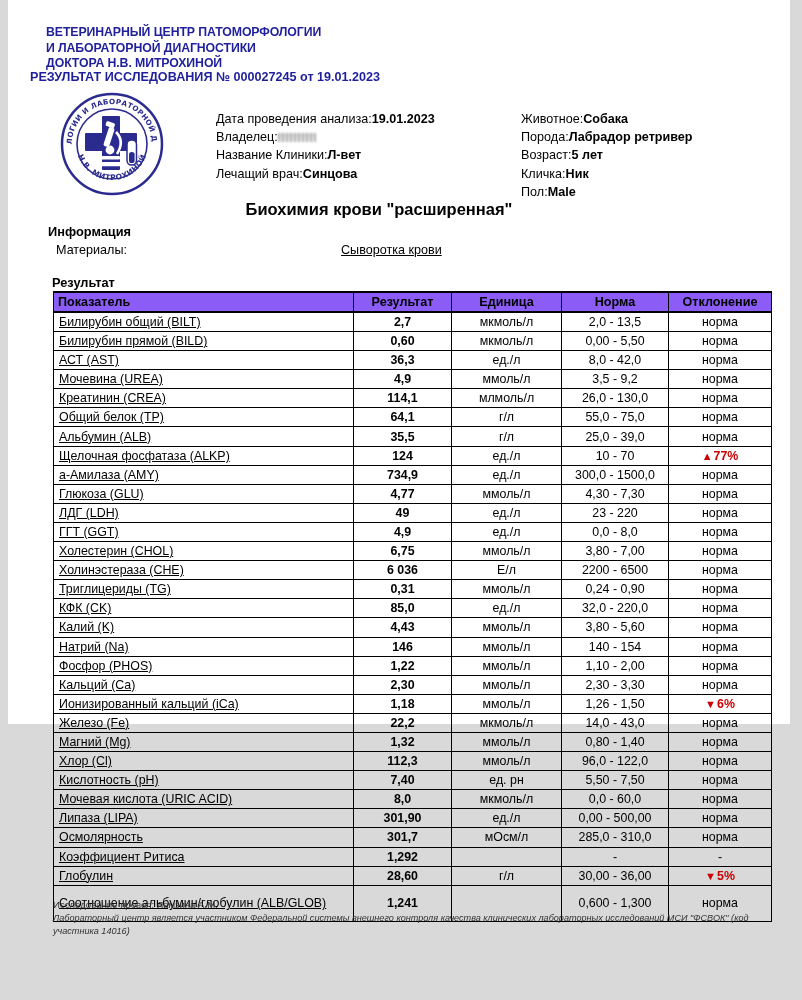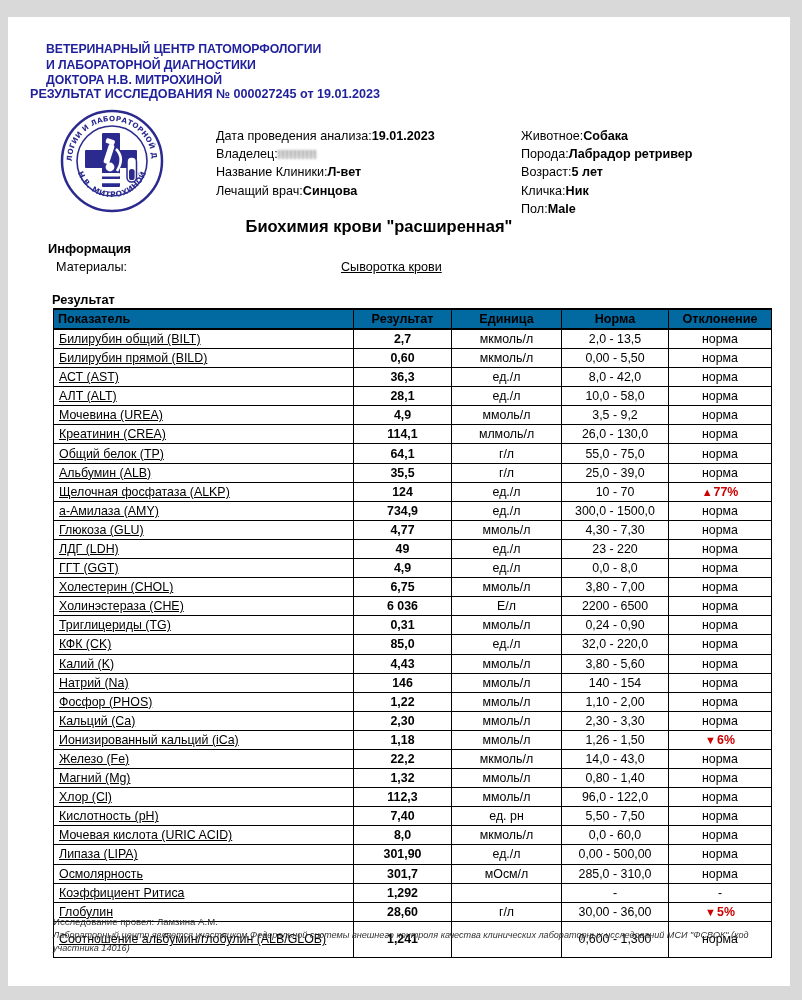--- a/index.html
+++ b/index.html
@@ -9,23 +9,23 @@
   }
   body {
     width: 802px;
     height: 1000px;
     font-family: "Liberation Sans", sans-serif;
     overflow: hidden;
   }
   .page {
     position: absolute;
     left: 8px;
-    top: 17px;
+    top: 0;
     width: 782px;
-    height: 969px;
+    height: 724px;
     background: #ffffff;
     box-sizing: border-box;
   }
 
   
   .header {
     position: absolute;
     left: 0;
     top: 0;
     width: 782px;
@@ -169,21 +169,21 @@
   table.results th,
   table.results td {
     border: 1px solid #000;
     padding: 0 5px;
     height: 19.1px;
     line-height: 18px;
     box-sizing: border-box;
     overflow: hidden;
   }
   table.results thead th {
-    background: #0369a1;
+    background: #8b5cf6;
     font-weight: bold;
     text-align: center;
     height: 20px;
     border-width: 2px 1px;
     font-size: 12.6px;
   }
   table.results thead th.col-name {
     text-align: left;
     padding-left: 4px;
   }
@@ -366,27 +366,20 @@
             <td class="cell-dev">норма</td>
           </tr>
           <tr>
             <td class="cell-name">АСТ (AST)</td>
             <td class="cell-result">36,3</td>
             <td class="cell-unit">ед./л</td>
             <td class="cell-norm">8,0 - 42,0</td>
             <td class="cell-dev">норма</td>
           </tr>
           <tr>
-            <td class="cell-name">АЛТ (ALT)</td>
-            <td class="cell-result">28,1</td>
-            <td class="cell-unit">ед./л</td>
-            <td class="cell-norm">10,0 - 58,0</td>
-            <td class="cell-dev">норма</td>
-          </tr>
-          <tr>
             <td class="cell-name">Мочевина (UREA)</td>
             <td class="cell-result">4,9</td>
             <td class="cell-unit">ммоль/л</td>
             <td class="cell-norm">3,5 - 9,2</td>
             <td class="cell-dev">норма</td>
           </tr>
           <tr>
             <td class="cell-name">Креатинин (CREA)</td>
             <td class="cell-result">114,1</td>
             <td class="cell-unit">млмоль/л</td>

